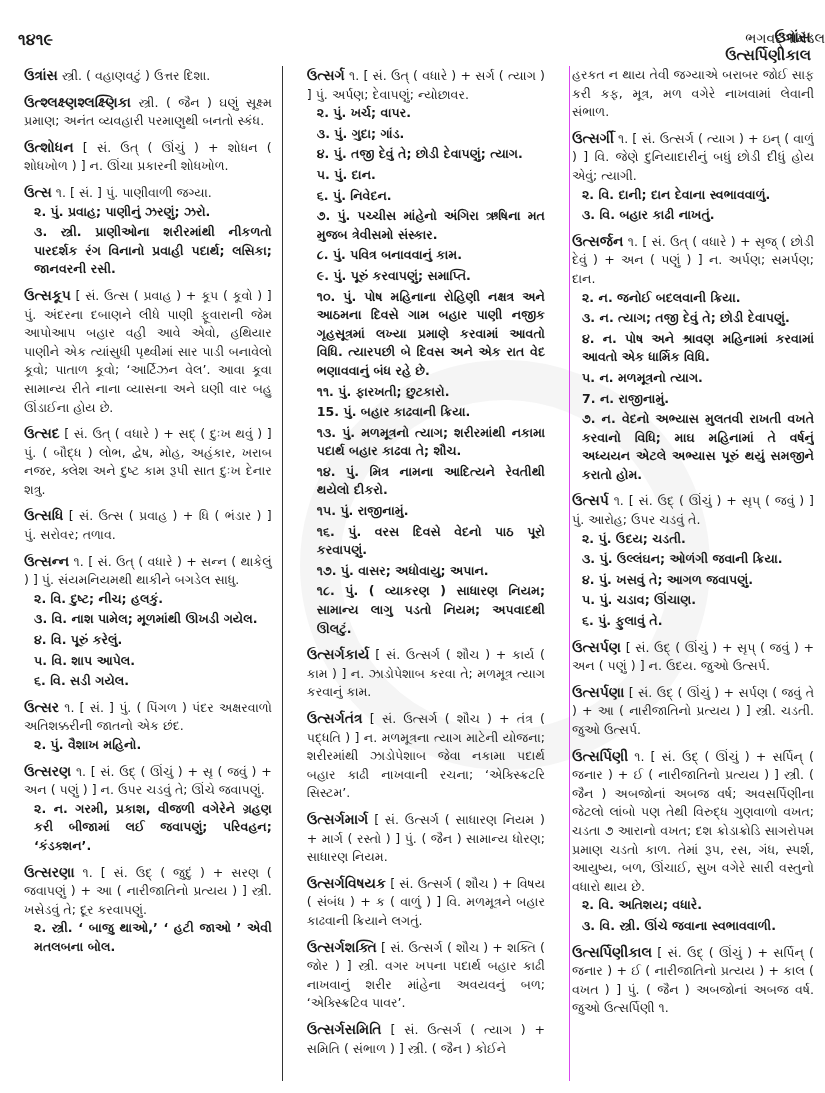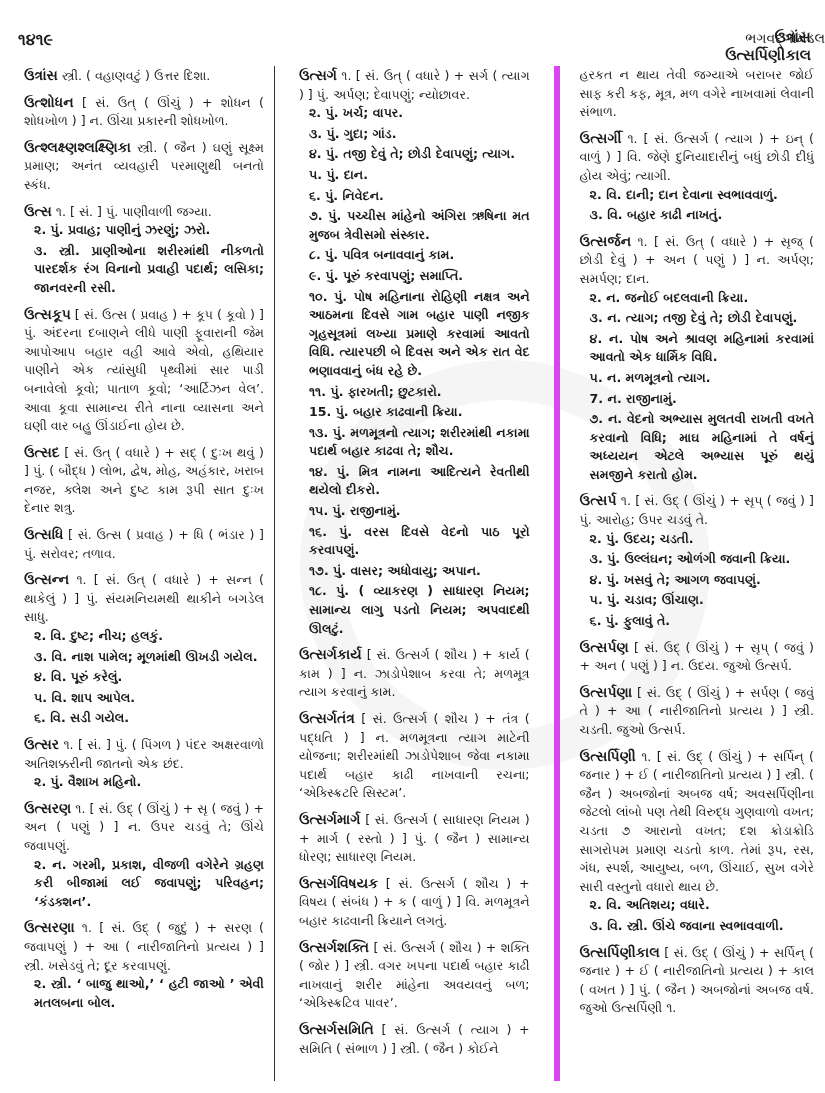--- a/index.html
+++ b/index.html
@@ -2,25 +2,25 @@
 <html><head>
 <meta charset="utf-8">
 <style>
   html, body { margin: 0; padding: 0; background: #ffffff; }
   body { width: 825px; height: 1093px; overflow: hidden; position: relative; color: #1a1a1a;
          font-family: "DejaVu Sans", "Liberation Sans", sans-serif; }
   .header { position: absolute; top: 0; left: 0; width: 825px; height: 60px; }
   .page-num { position: absolute; left: 18px; top: 30px; font-size: 16px; font-weight: bold; }
   .running-title { position: absolute; left: 0; width: 825px; top: 30px; text-align: right; font-size: 14px; }
   .guide { position: absolute; right: 14px; top: 28px; text-align: right; font-size: 15px; font-weight: bold; line-height: 18px; }
-  .columns { position: absolute; top: 66px; left: 24px; width: 790px; height: 1020px; display: flex; }
+  .columns { position: absolute; top: 66px; left: 24px; width: 790px; height: 1020px; display: flex; justify-content: flex-end; }
   .col { height: 1015px; overflow: hidden; font-size: 12.6px; line-height: 18.6px; }
   .col1 { width: 258px; padding-right: 10px; }
   .col2 { width: 248px; padding: 0 24px; border-left: 1px solid #333; }
-  .col3 { width: 252px; padding-left: 20px; border-left: 6px solid #d946ef; }
+  .col3 { width: 252px; padding-left: 2px; border-left: 1px solid #d946ef; }
   .entry { margin: 0 0 7px 0; text-align: justify; }
   .entry .hw { font-weight: bold; font-size: 14px; }
   .entry .text { }
   .sense { margin: 0 0 2px 10px; text-align: justify; font-weight: bold; }
   .entry > .sense:first-of-type { }
   .watermark { position: absolute; left: 300px; top: 360px; width: 330px; height: 330px; border-radius: 50%;
                border: 40px solid rgba(200,200,200,0.18); pointer-events: none; }
 </style>
 </head>
 <body>
@@ -35,24 +35,24 @@
     <div>ઉત્સર્પિણીકાલ</div>
   </div>
 </div>
 
 <div class="columns">
   <div class="col col1">
       <div class="entry">
         <div><span class="hw">ઉત્રાંસ</span> <span class="text">સ્ત્રી. ( વહાણવટું ) ઉત્તર દિશા.</span></div>
       </div>
       <div class="entry">
-        <div><span class="hw">ઉત્શોધન</span> <span class="text">[ સં. ઉત્ ( ઊંચું ) + શોધન ( શોધખોળ ) ] ન. ઊંચા પ્રકારની શોધખોળ.</span></div>
+        <div><span class="hw">ઉત્શ્લક્ષ્ણશ્લક્ષ્ણિકા</span> <span class="text">સ્ત્રી. ( જૈન ) ઘણું સૂક્ષ્મ પ્રમાણ; અનંત વ્યવહારી પરમાણુથી બનતો સ્કંધ.</span></div>
       </div>
       <div class="entry">
-        <div><span class="hw">ઉત્શ્લક્ષ્ણશ્લક્ષ્ણિકા</span> <span class="text">સ્ત્રી. ( જૈન ) ઘણું સૂક્ષ્મ પ્રમાણ; અનંત વ્યવહારી પરમાણુથી બનતો સ્કંધ.</span></div>
+        <div><span class="hw">ઉત્શોધન</span> <span class="text">[ સં. ઉત્ ( ઊંચું ) + શોધન ( શોધખોળ ) ] ન. ઊંચા પ્રકારની શોધખોળ.</span></div>
       </div>
       <div class="entry">
         <div><span class="hw">ઉત્સ</span> <span class="text">૧. [ સં. ] પું. પાણીવાળી જગ્યા.</span></div>
         <div class="sense">૨. પું. પ્રવાહ; પાણીનું ઝરણું; ઝરો.</div>
         <div class="sense">૩. સ્ત્રી. પ્રાણીઓના શરીરમાંથી નીકળતો પારદર્શક રંગ વિનાનો પ્રવાહી પદાર્થ; લસિકા; જાનવરની રસી.</div>
       </div>
       <div class="entry">
         <div><span class="hw">ઉત્સકૂપ</span> <span class="text">[ સં. ઉત્સ ( પ્રવાહ ) + કૂપ ( કૂવો ) ] પું. અંદરના દબાણને લીધે પાણી ફૂવારાની જેમ આપોઆપ બહાર વહી આવે એવો, હથિયાર પાણીને એક ત્યાંસુધી પૃથ્વીમાં સાર પાડી બનાવેલો કૂવો; પાતાળ કૂવો; ‘આર્ટિઝન વેલ’. આવા કૂવા સામાન્ય રીતે નાના વ્યાસના અને ઘણી વાર બહુ ઊંડાઈના હોય છે.</span></div>
       </div>
       <div class="entry">

